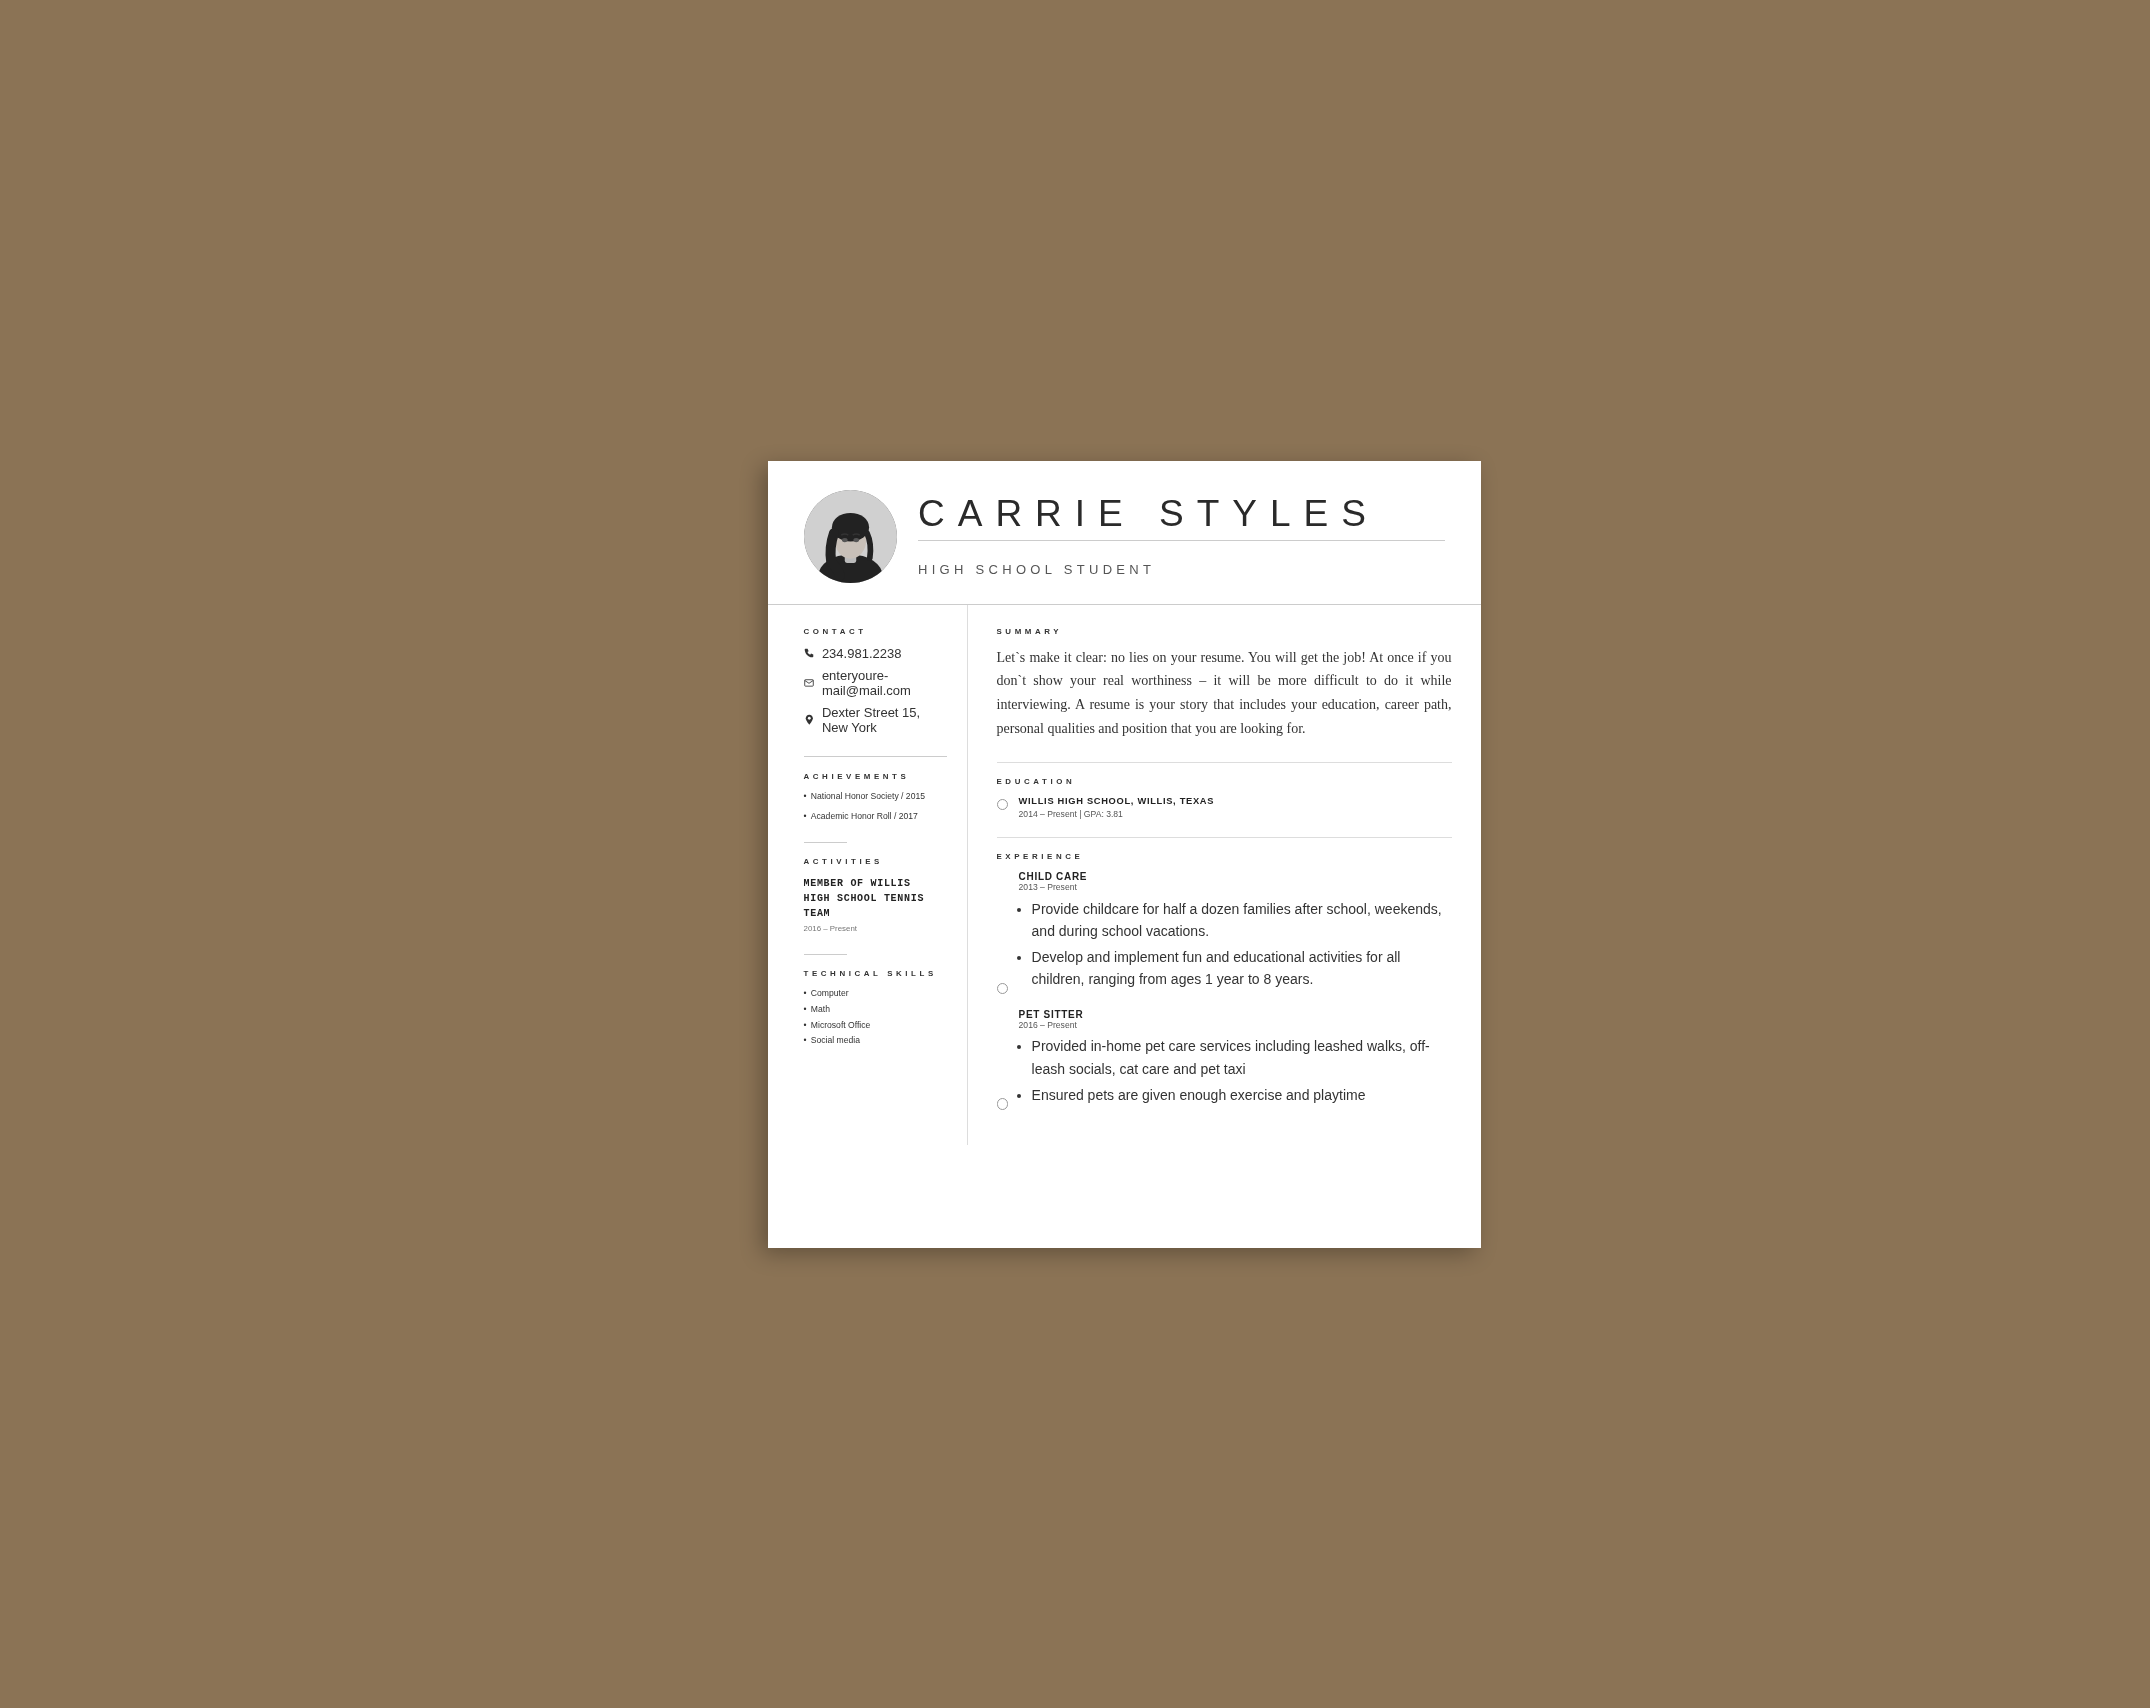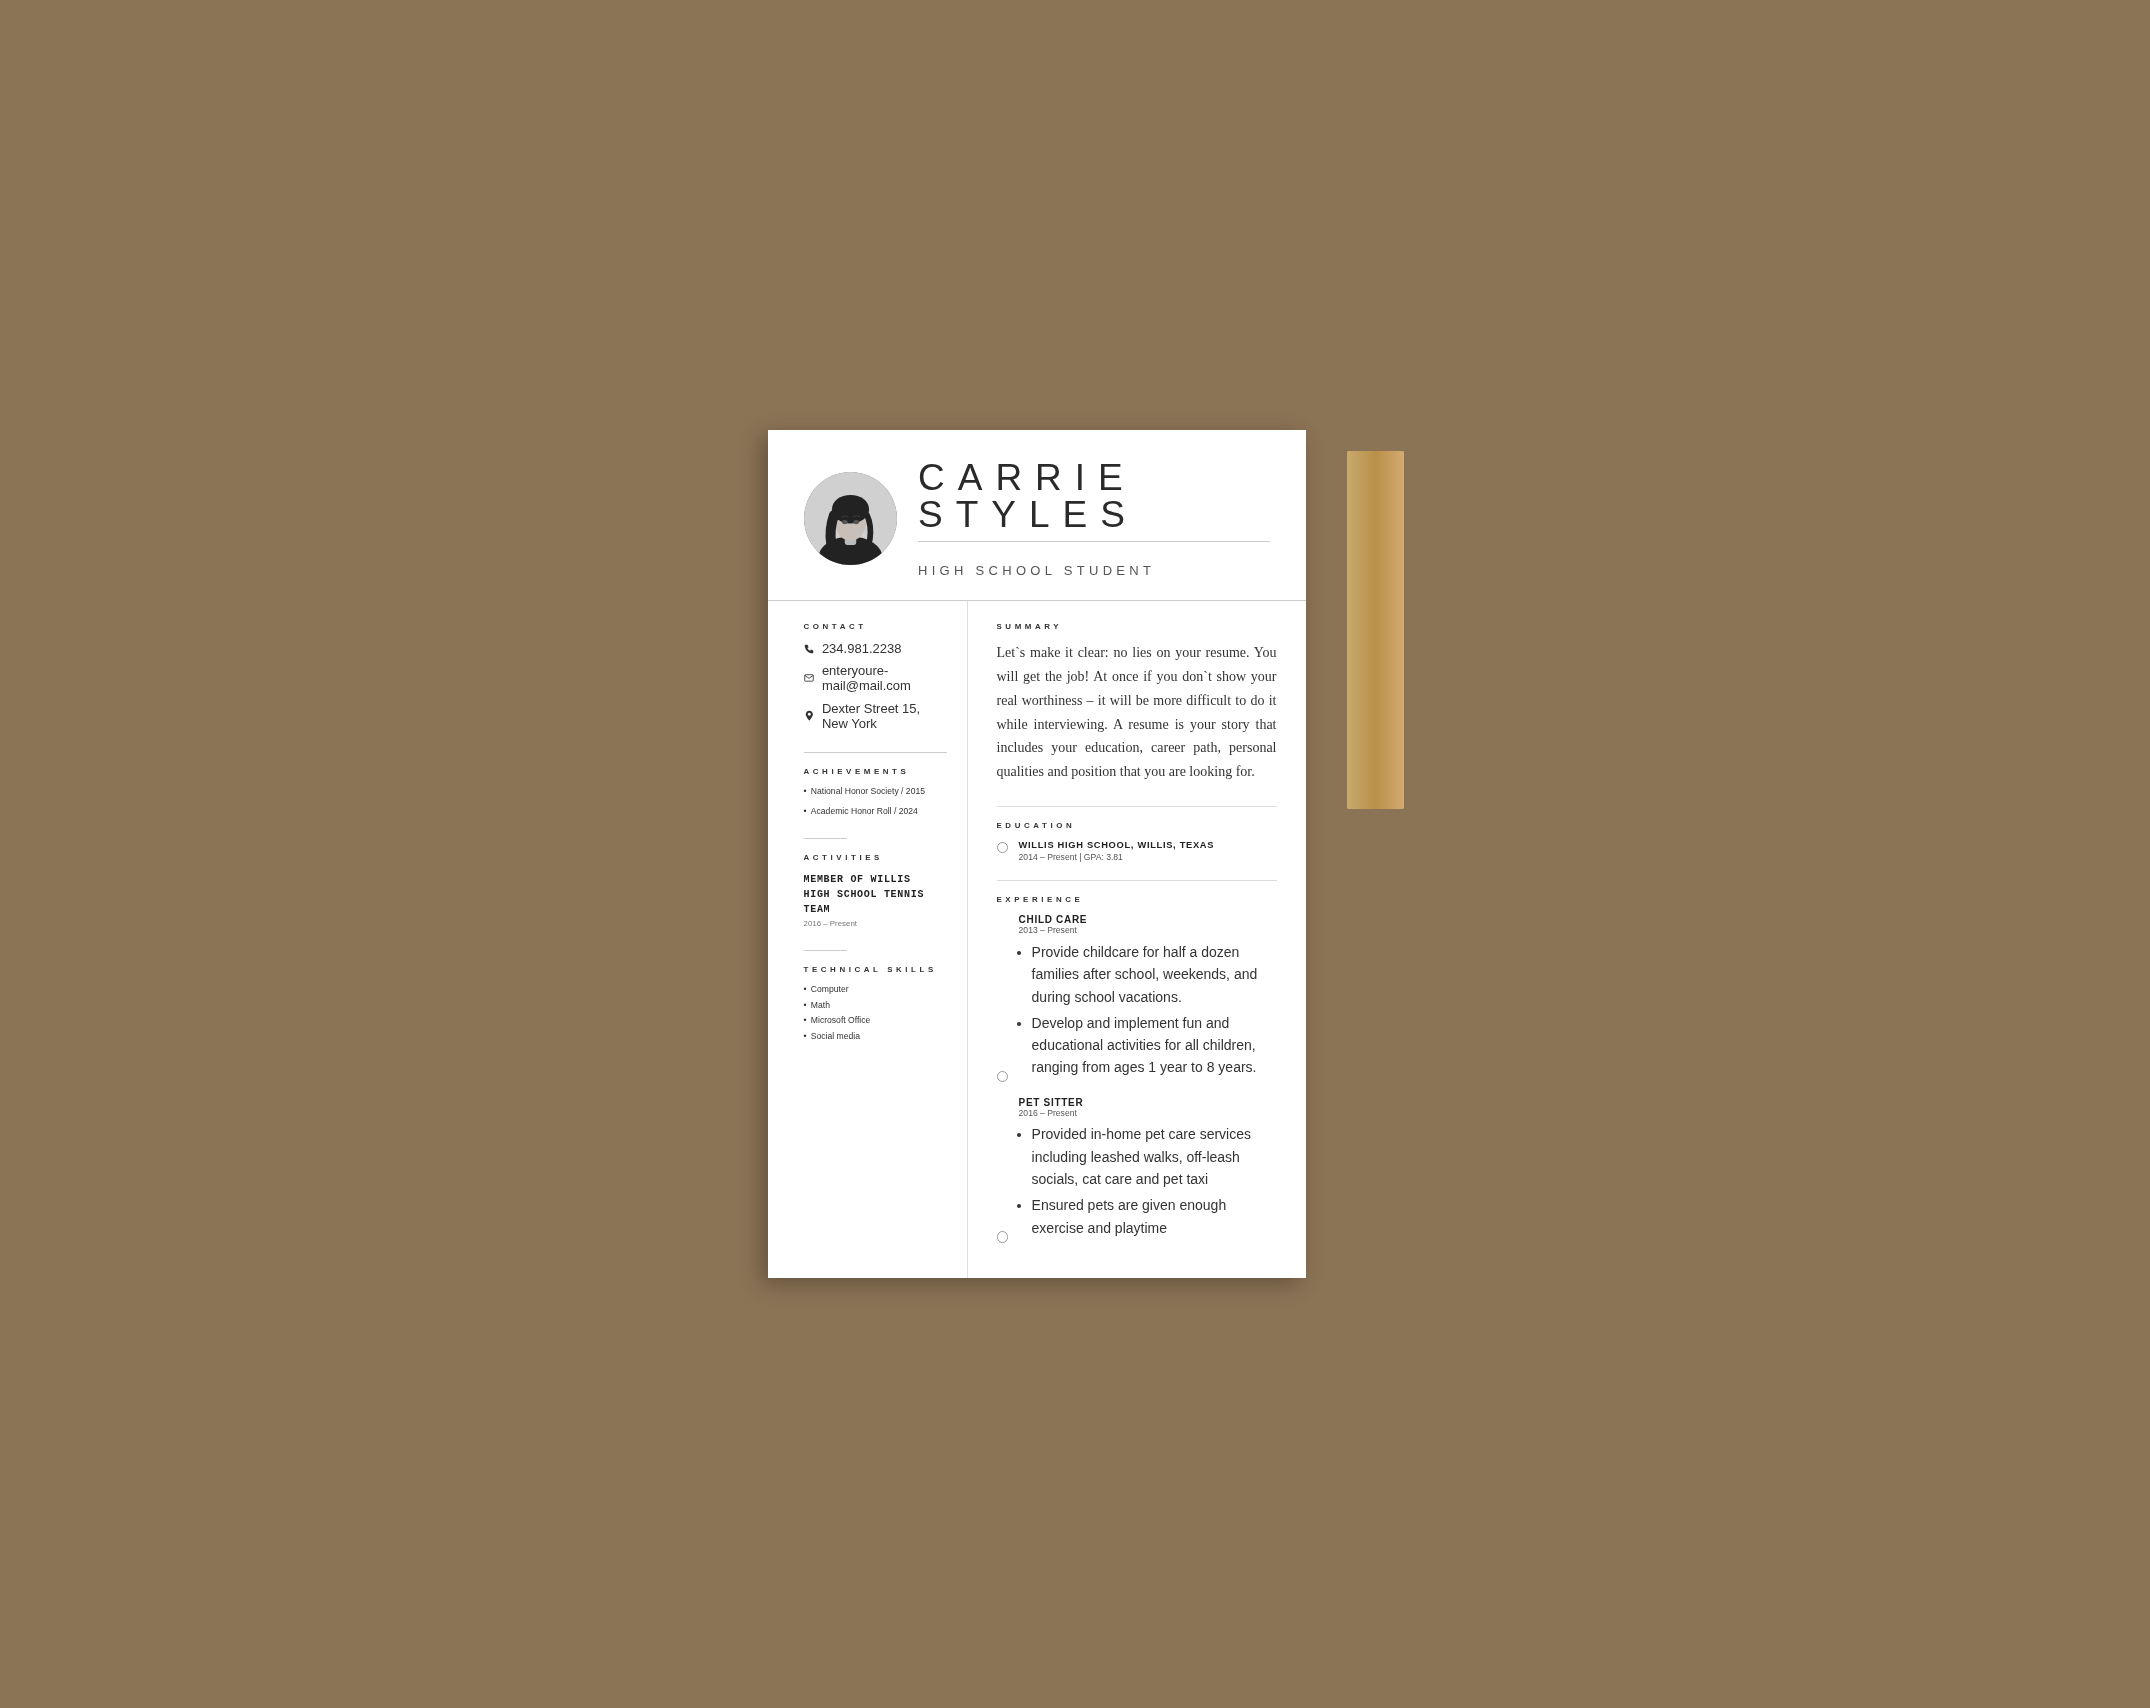--- a/index.html
+++ b/index.html
@@ -24,21 +24,21 @@
       width: 57px;
       height: 358px;
       background: linear-gradient(to right, #c9a96e, #b8904a, #d4aa70);
       z-index: 0;
       border-radius: 1.4px;
     }
     .resume {
       position: relative;
       z-index: 1;
       background: #fff;
-      width: 538px;
+      width: 713px;
       min-height: 787px;
       box-shadow: -5.7px 5.7px 21.5px rgba(0,0,0,0.3);
       padding: 0;
     }
 
     
     .resume-header {
       display: flex;
       align-items: center;
       padding: 29px 36px 21.5px 36px;
@@ -360,21 +360,21 @@
 
         <div class="achievements-section">
           <div class="section-title">ACHIEVEMENTS</div>
 
           <div class="achievement-item">
             <span>•</span>
             <span>National Honor Society / 2015</span>
           </div>
           <div class="achievement-item">
             <span>•</span>
-            <span>Academic Honor Roll / 2024</span>
+            <span>Academic Honor Roll / 2017</span>
           </div>
         </div>
 
         <hr class="section-divider">
 
         <div class="activities-section">
           <div class="section-title">ACTIVITIES</div>
           <div class="activity-org">MEMBER OF WILLIS<br>HIGH SCHOOL TENNIS TEAM</div>
           <div class="activity-date">2016 – Present</div>
         </div>

